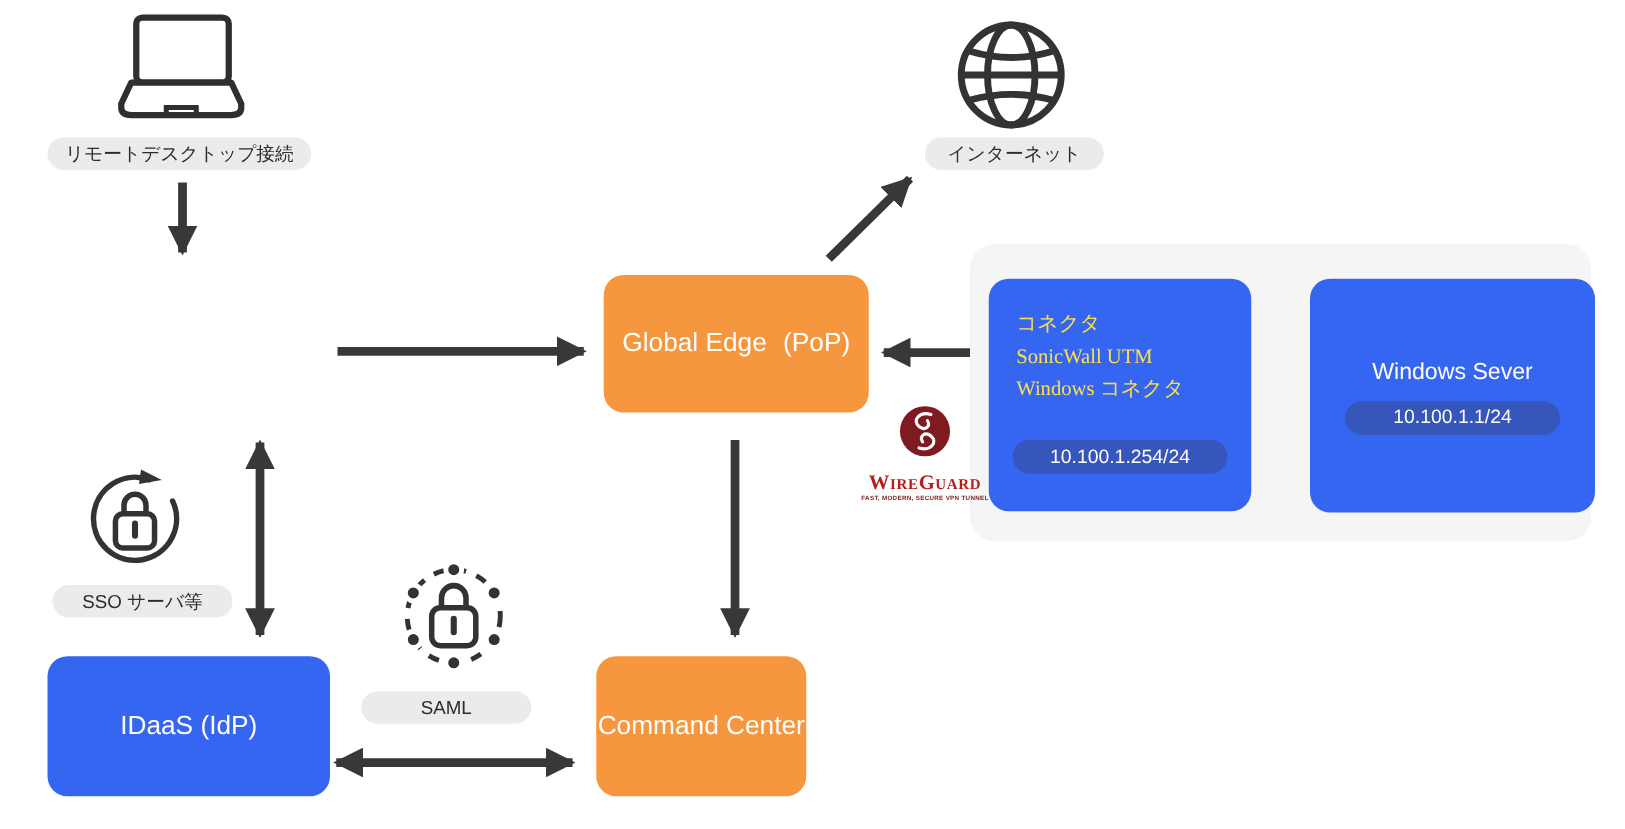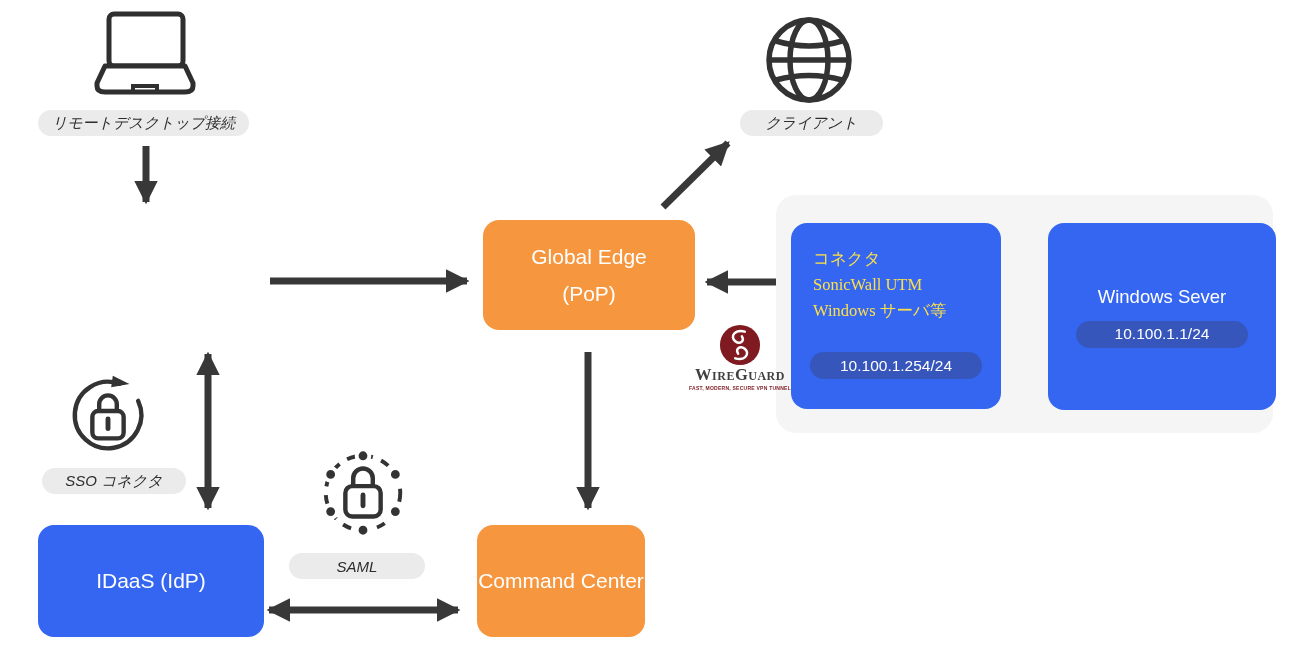--- a/index.html
+++ b/index.html
@@ -6,52 +6,52 @@
   .canvas{position:relative;width:1300px;height:663px;background:#ffffff;overflow:hidden;
           font-family:"Liberation Sans","DejaVu Sans",sans-serif;}
   .arrows{position:absolute;left:0;top:0;width:1300px;height:663px;pointer-events:none;}
 
   .box{position:absolute;display:flex;align-items:center;justify-content:center;
        color:#fff;border-radius:16px;text-align:center;}
   .blue{background:#3566F2;}
   .orange{background:#F6963E;}
 
   #cse{left:45px;top:222px;width:212px;height:108px;font-size:21px;}
-  #global-edge{left:483px;top:220px;width:212px;height:110px;flex-direction:column;font-size:21px;gap:13px;}
+  #global-edge{left:483px;top:220px;width:212px;height:110px;flex-direction:row;font-size:21px;gap:13px;}
   #idaas{left:38px;top:525px;width:226px;height:112px;font-size:21px;}
   #command-center{left:477px;top:525px;width:168px;height:112px;font-size:21px;}
 
   #panel{position:absolute;left:776px;top:195px;width:497px;height:238px;background:#F5F5F6;border-radius:20px;}
 
   #connector{left:791px;top:223px;width:210px;height:186px;display:block;padding-top:23px;box-sizing:border-box;}
   .c-line{margin-left:22px;font-size:16.5px;line-height:26px;text-align:left;color:#fde047;font-family:Liberation Serif, serif;}
   #connector .ip-pill{margin:28px auto 0;}
 
   #windows-server{left:1048px;top:223px;width:228px;height:187px;flex-direction:column;gap:13px;font-size:18.5px;}
 
   .ip-pill{width:172px;height:27px;border-radius:14px;background:#3656BC;color:#ffffff;font-size:15.5px;
            display:flex;align-items:center;justify-content:center;}
 
   .pill{position:absolute;height:26px;border-radius:13px;background:#EBEBEB;color:#2d2d2d;font-size:15px;
-        display:flex;align-items:center;justify-content:center;white-space:nowrap;font-style:italic;}
+        display:flex;align-items:center;justify-content:center;white-space:nowrap;}
   #remote-pill{left:38px;top:110px;width:211px;}
   #internet-pill{left:740px;top:110px;width:143px;}
   #sso-pill{left:42px;top:468px;width:144px;}
   #saml-pill{left:289px;top:553px;width:136px;}
 
   .icon{position:absolute;}
   #laptop{left:90px;top:11px;width:110px;height:86px;}
   #globe{left:763px;top:14px;width:92px;height:92px;}
   #sso-icon{left:64px;top:368px;width:88px;height:90px;}
   #saml-icon{left:314px;top:441px;width:98px;height:104px;}
 
   #wireguard{position:absolute;left:688px;top:324px;width:104px;text-align:center;line-height:1;}
   .wg-emblem{width:42px;height:42px;margin:0 auto;display:block;}
   .wg-name{font-family:"Liberation Serif","DejaVu Serif",serif;font-variant:small-caps;font-weight:700;
-           font-size:16.5px;letter-spacing:.5px;color:#404040;margin-top:1px;}
+           font-size:16.5px;letter-spacing:.5px;color:#b91c1c;margin-top:12px;}
   .wg-tagline{font-size:5px;letter-spacing:.25px;color:#7E1A20;font-weight:700;margin-top:2px;}
 </style>
 </head>
 <body>
 
 <div class="canvas">
 
   <svg class="arrows" viewBox="0 0 1300 663">
     <defs>
       <marker id="ah" viewBox="0 0 10 10" refX="9" refY="5" markerWidth="3.4" markerHeight="3.4" orient="auto-start-reverse">
@@ -87,28 +87,28 @@
 
   <div class="icon" id="globe">
     <svg viewBox="0 0 92 92" width="92" height="92" fill="none" stroke="#333333" stroke-width="5.5">
       <circle cx="46" cy="46" r="40"></circle>
       <ellipse cx="46" cy="46" rx="19" ry="40"></ellipse>
       <line x1="6" y1="46" x2="86" y2="46"></line>
       <path d="M13,27 Q46,37 79,27"></path>
       <path d="M13,66 Q46,57 79,66"></path>
     </svg>
   </div>
-  <div class="pill" id="internet-pill">クライアント</div>
+  <div class="pill" id="internet-pill">インターネット</div>
 
   <div id="panel"></div>
 
   <div class="box blue" id="connector">
     <div class="c-line">コネクタ</div>
     <div class="c-line">SonicWall UTM</div>
-    <div class="c-line">Windows サーバ等</div>
+    <div class="c-line">Windows コネクタ</div>
     <div class="ip-pill">10.100.1.254/24</div>
   </div>
 
   <div class="box blue" id="windows-server">
     <span>Windows Sever</span>
     <div class="ip-pill">10.100.1.1/24</div>
   </div>
 
   <div id="wireguard">
     <svg class="wg-emblem" viewBox="0 0 44 44">
@@ -122,21 +122,21 @@
 
   <div class="icon" id="sso-icon">
     <svg viewBox="0 0 90 88" width="88" height="90">
       <path d="M75.8,31.6 A34 34 0 1 1 56.6,14.1" fill="none" stroke="#333333" stroke-width="4.5" stroke-linecap="round"></path>
       <polygon points="-9,-6 9,0 -9,6" fill="#333333" transform="translate(58,13) rotate(8)"></polygon>
       <path d="M36,42 v-7 a9,9 0 0 1 18,0 v7" fill="none" stroke="#333333" stroke-width="4.5"></path>
       <rect x="29" y="42" width="32" height="28" rx="6" fill="#ffffff" stroke="#333333" stroke-width="4.5"></rect>
       <line x1="45" y1="50" x2="45" y2="60" stroke="#333333" stroke-width="5" stroke-linecap="round"></line>
     </svg>
   </div>
-  <div class="pill" id="sso-pill">SSO コネクタ</div>
+  <div class="pill" id="sso-pill">SSO サーバ等</div>
 
   <div class="box blue" id="idaas">
     <span>IDaaS (IdP)</span>
   </div>
 
   <div class="icon" id="saml-icon">
     <svg viewBox="0 0 100 106" width="98" height="104">
       <circle cx="50" cy="53" r="38" fill="none" stroke="#333333" stroke-width="4" stroke-dasharray="9 9"></circle>
       <g fill="#333333" stroke="#ffffff" stroke-width="4">
         <circle cx="50" cy="15" r="6.5"></circle>

